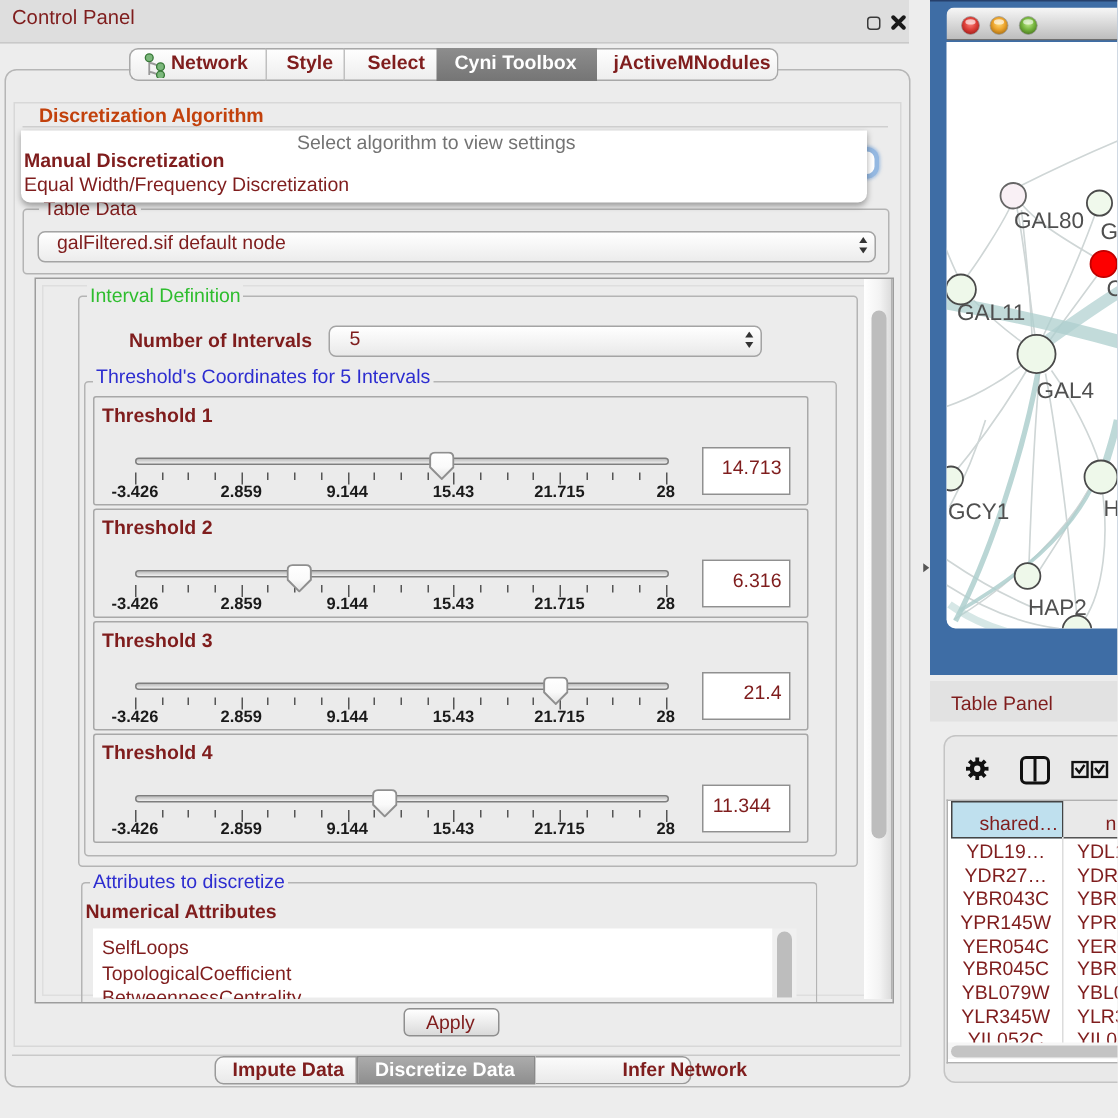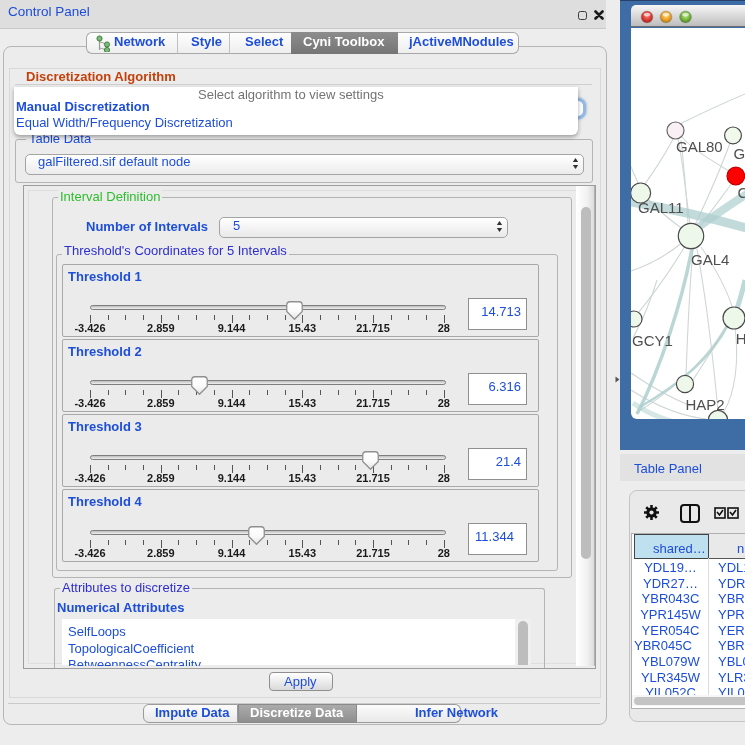--- a/index.html
+++ b/index.html
@@ -1,19 +1,19 @@
 <!DOCTYPE html>
 <html><head>
 <meta charset="utf-8">
 <style>
   html,body{margin:0;padding:0;}
   body{width:745px;height:745px;position:relative;overflow:hidden;
        background:#ededed;font-family:"Liberation Sans",sans-serif;}
   .abs{position:absolute;}
-  .t13{font-size:13px;color:#1d4ed8;white-space:nowrap;}
+  .t13{font-size:13px;color:#7f1d1d;white-space:nowrap;}
   .b{font-weight:bold;}
 </style>
 </head>
 <body>
 
 <div class="abs" id="titlebar" style="left:0;top:0;width:606px;height:28px;background:#dedede;border-bottom:1px solid #c9c9c9;">
   <div class="abs t13" style="left:8px;top:3.5px;font-size:13.5px;">Control Panel</div>
   <div class="abs" style="left:577.5px;top:10.5px;width:7px;height:7px;border:1.6px solid #3a3a3a;border-radius:2.5px;"></div>
   <svg class="abs" style="left:594px;top:10px;" width="10" height="10" viewBox="0 0 10 10">
     <path d="M1.5 1.5 L8.5 8.5 M8.5 1.5 L1.5 8.5" stroke="#1a1a1a" stroke-width="2.6" stroke-linecap="round"></path>
@@ -388,21 +388,21 @@
 <div class="abs t13" style="left:634px;top:560.0px;width:73px;text-align:center;">YDL19…</div>
 <div class="abs t13" style="left:718px;top:560.0px;">YDL1</div>
 <div class="abs t13" style="left:634px;top:575.7px;width:73px;text-align:center;">YDR27…</div>
 <div class="abs t13" style="left:718px;top:575.7px;">YDR2</div>
 <div class="abs t13" style="left:634px;top:591.3px;width:73px;text-align:center;">YBR043C</div>
 <div class="abs t13" style="left:718px;top:591.3px;">YBR0</div>
 <div class="abs t13" style="left:634px;top:607.0px;width:73px;text-align:center;">YPR145W</div>
 <div class="abs t13" style="left:718px;top:607.0px;">YPR1</div>
 <div class="abs t13" style="left:634px;top:622.6px;width:73px;text-align:center;">YER054C</div>
 <div class="abs t13" style="left:718px;top:622.6px;">YER0</div>
-<div class="abs t13" style="left:634px;top:638.3px;width:73px;text-align:left;">YBR045C</div>
+<div class="abs t13" style="left:634px;top:638.3px;width:73px;text-align:center;">YBR045C</div>
 <div class="abs t13" style="left:718px;top:638.3px;">YBR0</div>
 <div class="abs t13" style="left:634px;top:654.0px;width:73px;text-align:center;">YBL079W</div>
 <div class="abs t13" style="left:718px;top:654.0px;">YBL0</div>
 <div class="abs t13" style="left:634px;top:669.6px;width:73px;text-align:center;">YLR345W</div>
 <div class="abs t13" style="left:718px;top:669.6px;">YLR3</div>
 <div class="abs t13" style="left:634px;top:685.3px;width:73px;text-align:center;">YIL052C</div>
 <div class="abs t13" style="left:718px;top:685.3px;">YIL0</div>
 <div class="abs" style="left:632px;top:695px;width:113px;height:11px;background:#f6f6f6;"></div>
 <div class="abs" style="left:634px;top:697px;width:120px;height:8px;background:#c4c4c4;border-radius:4px;"></div>
 

